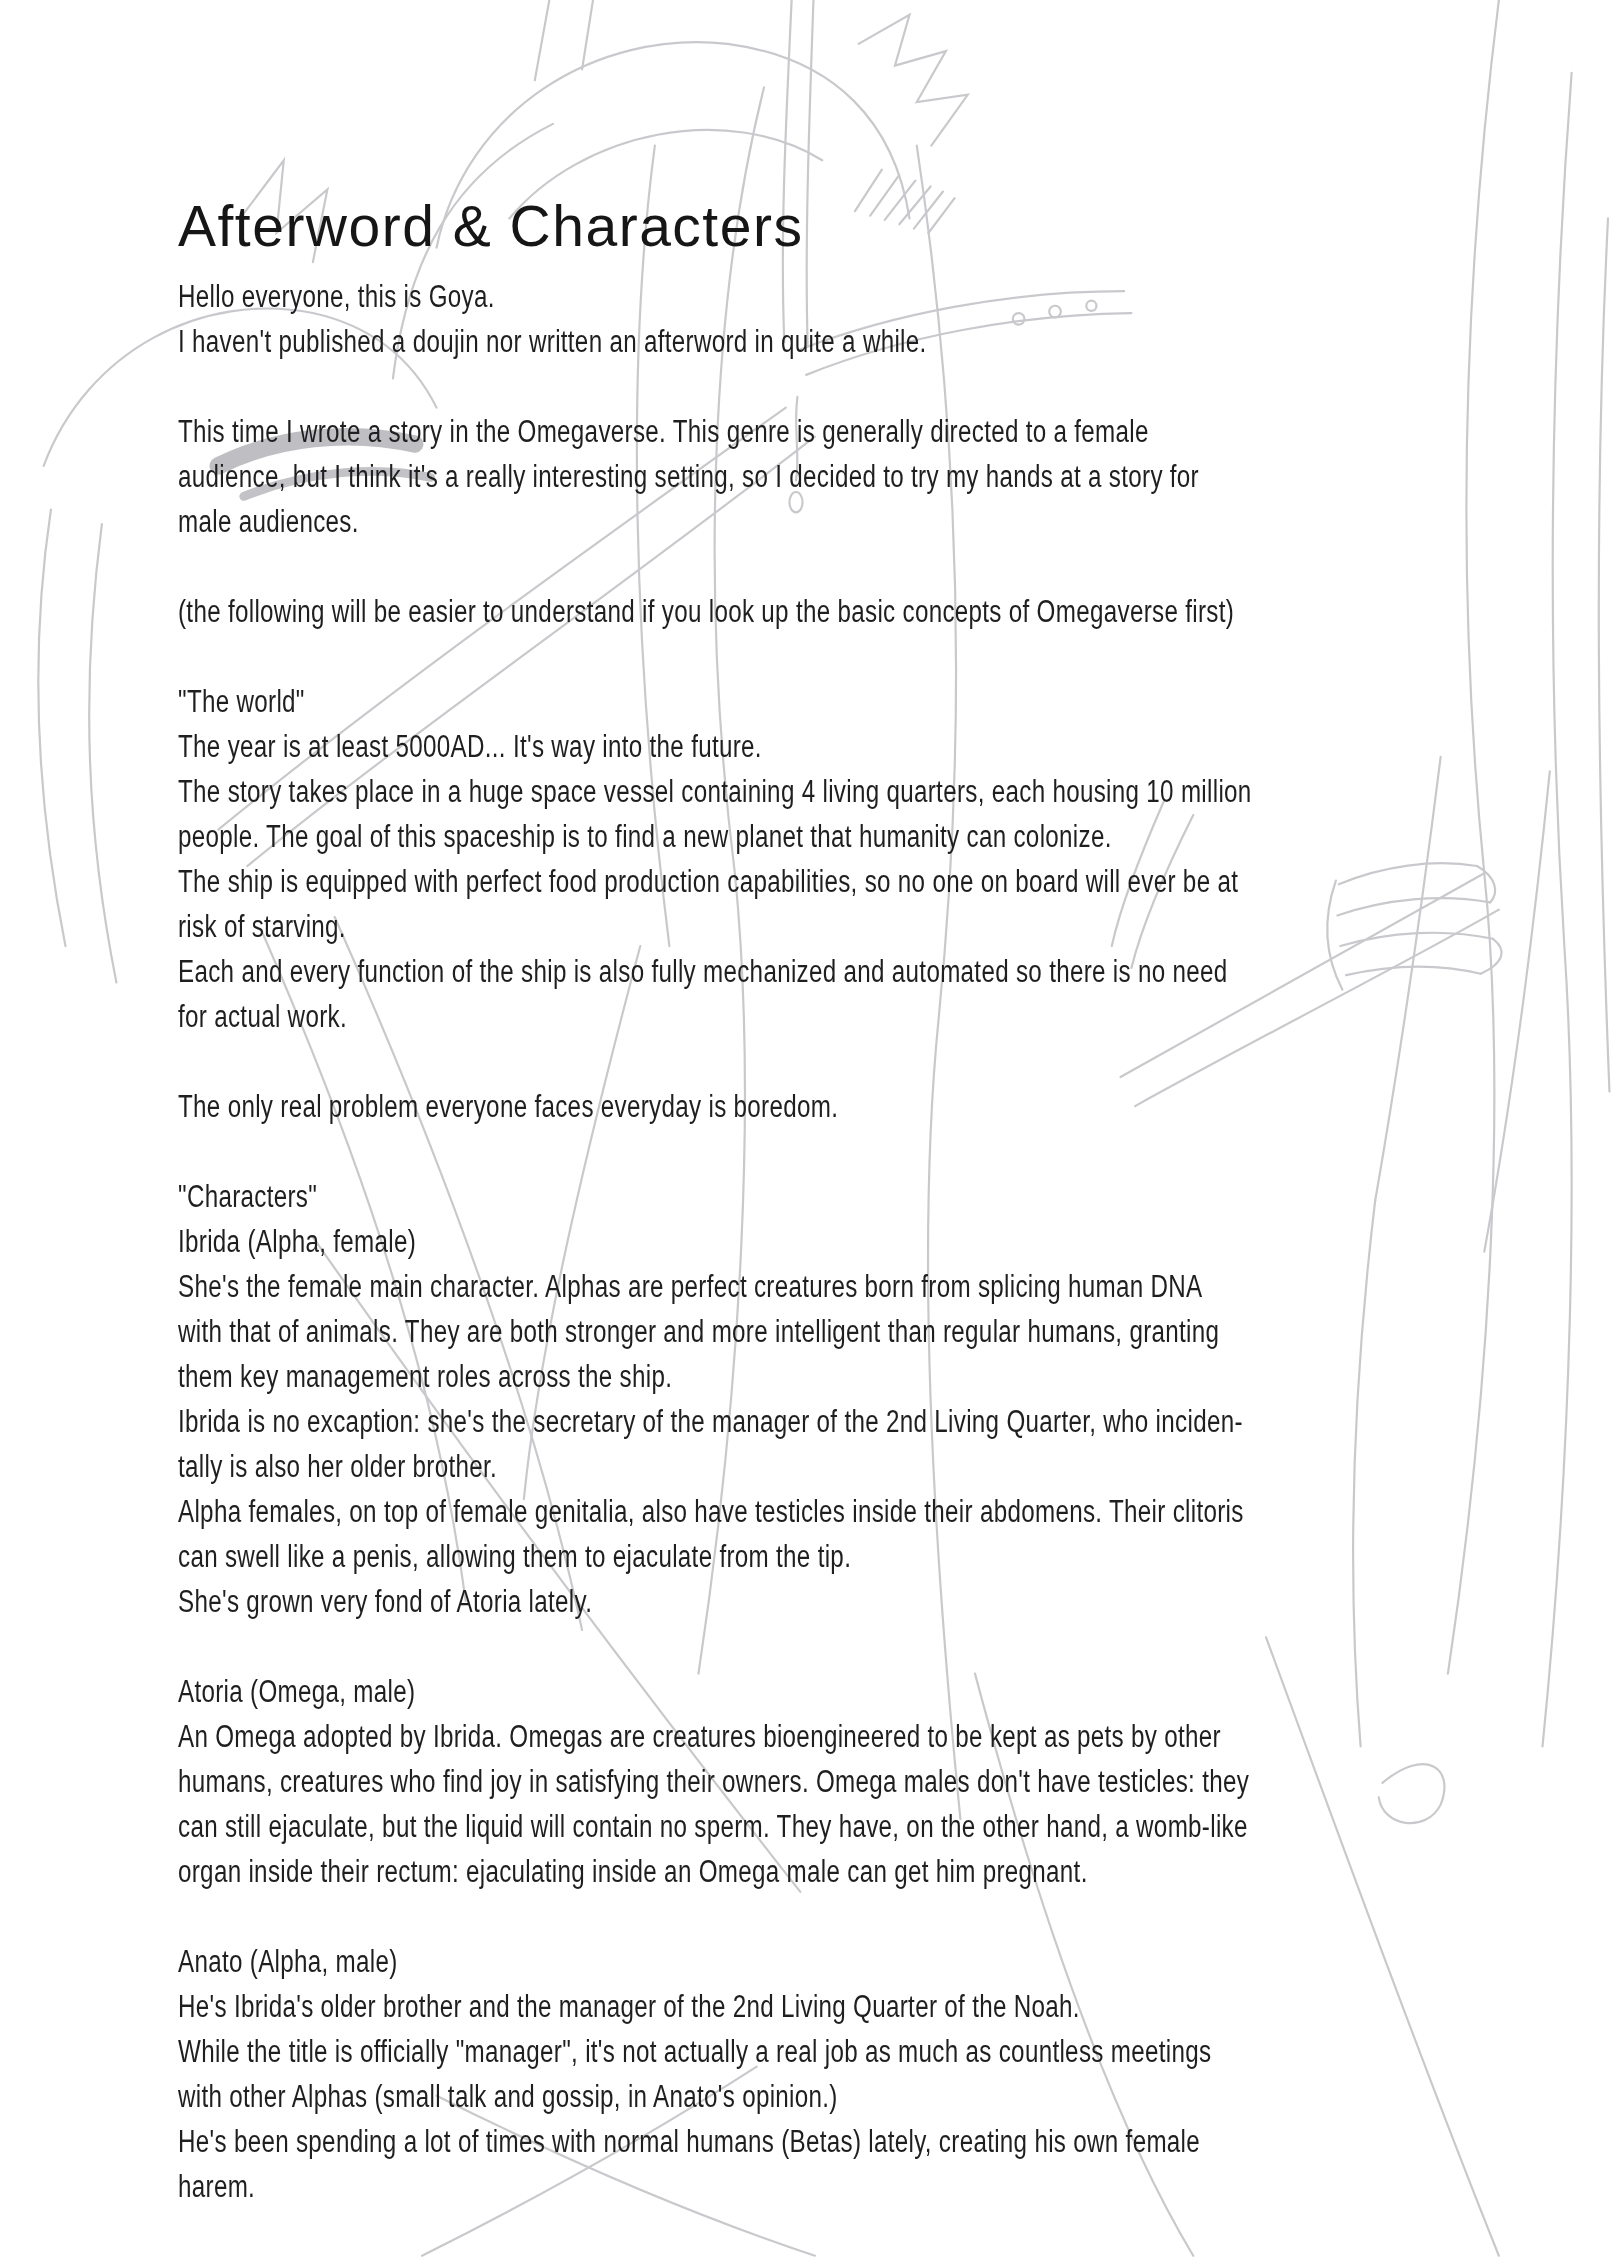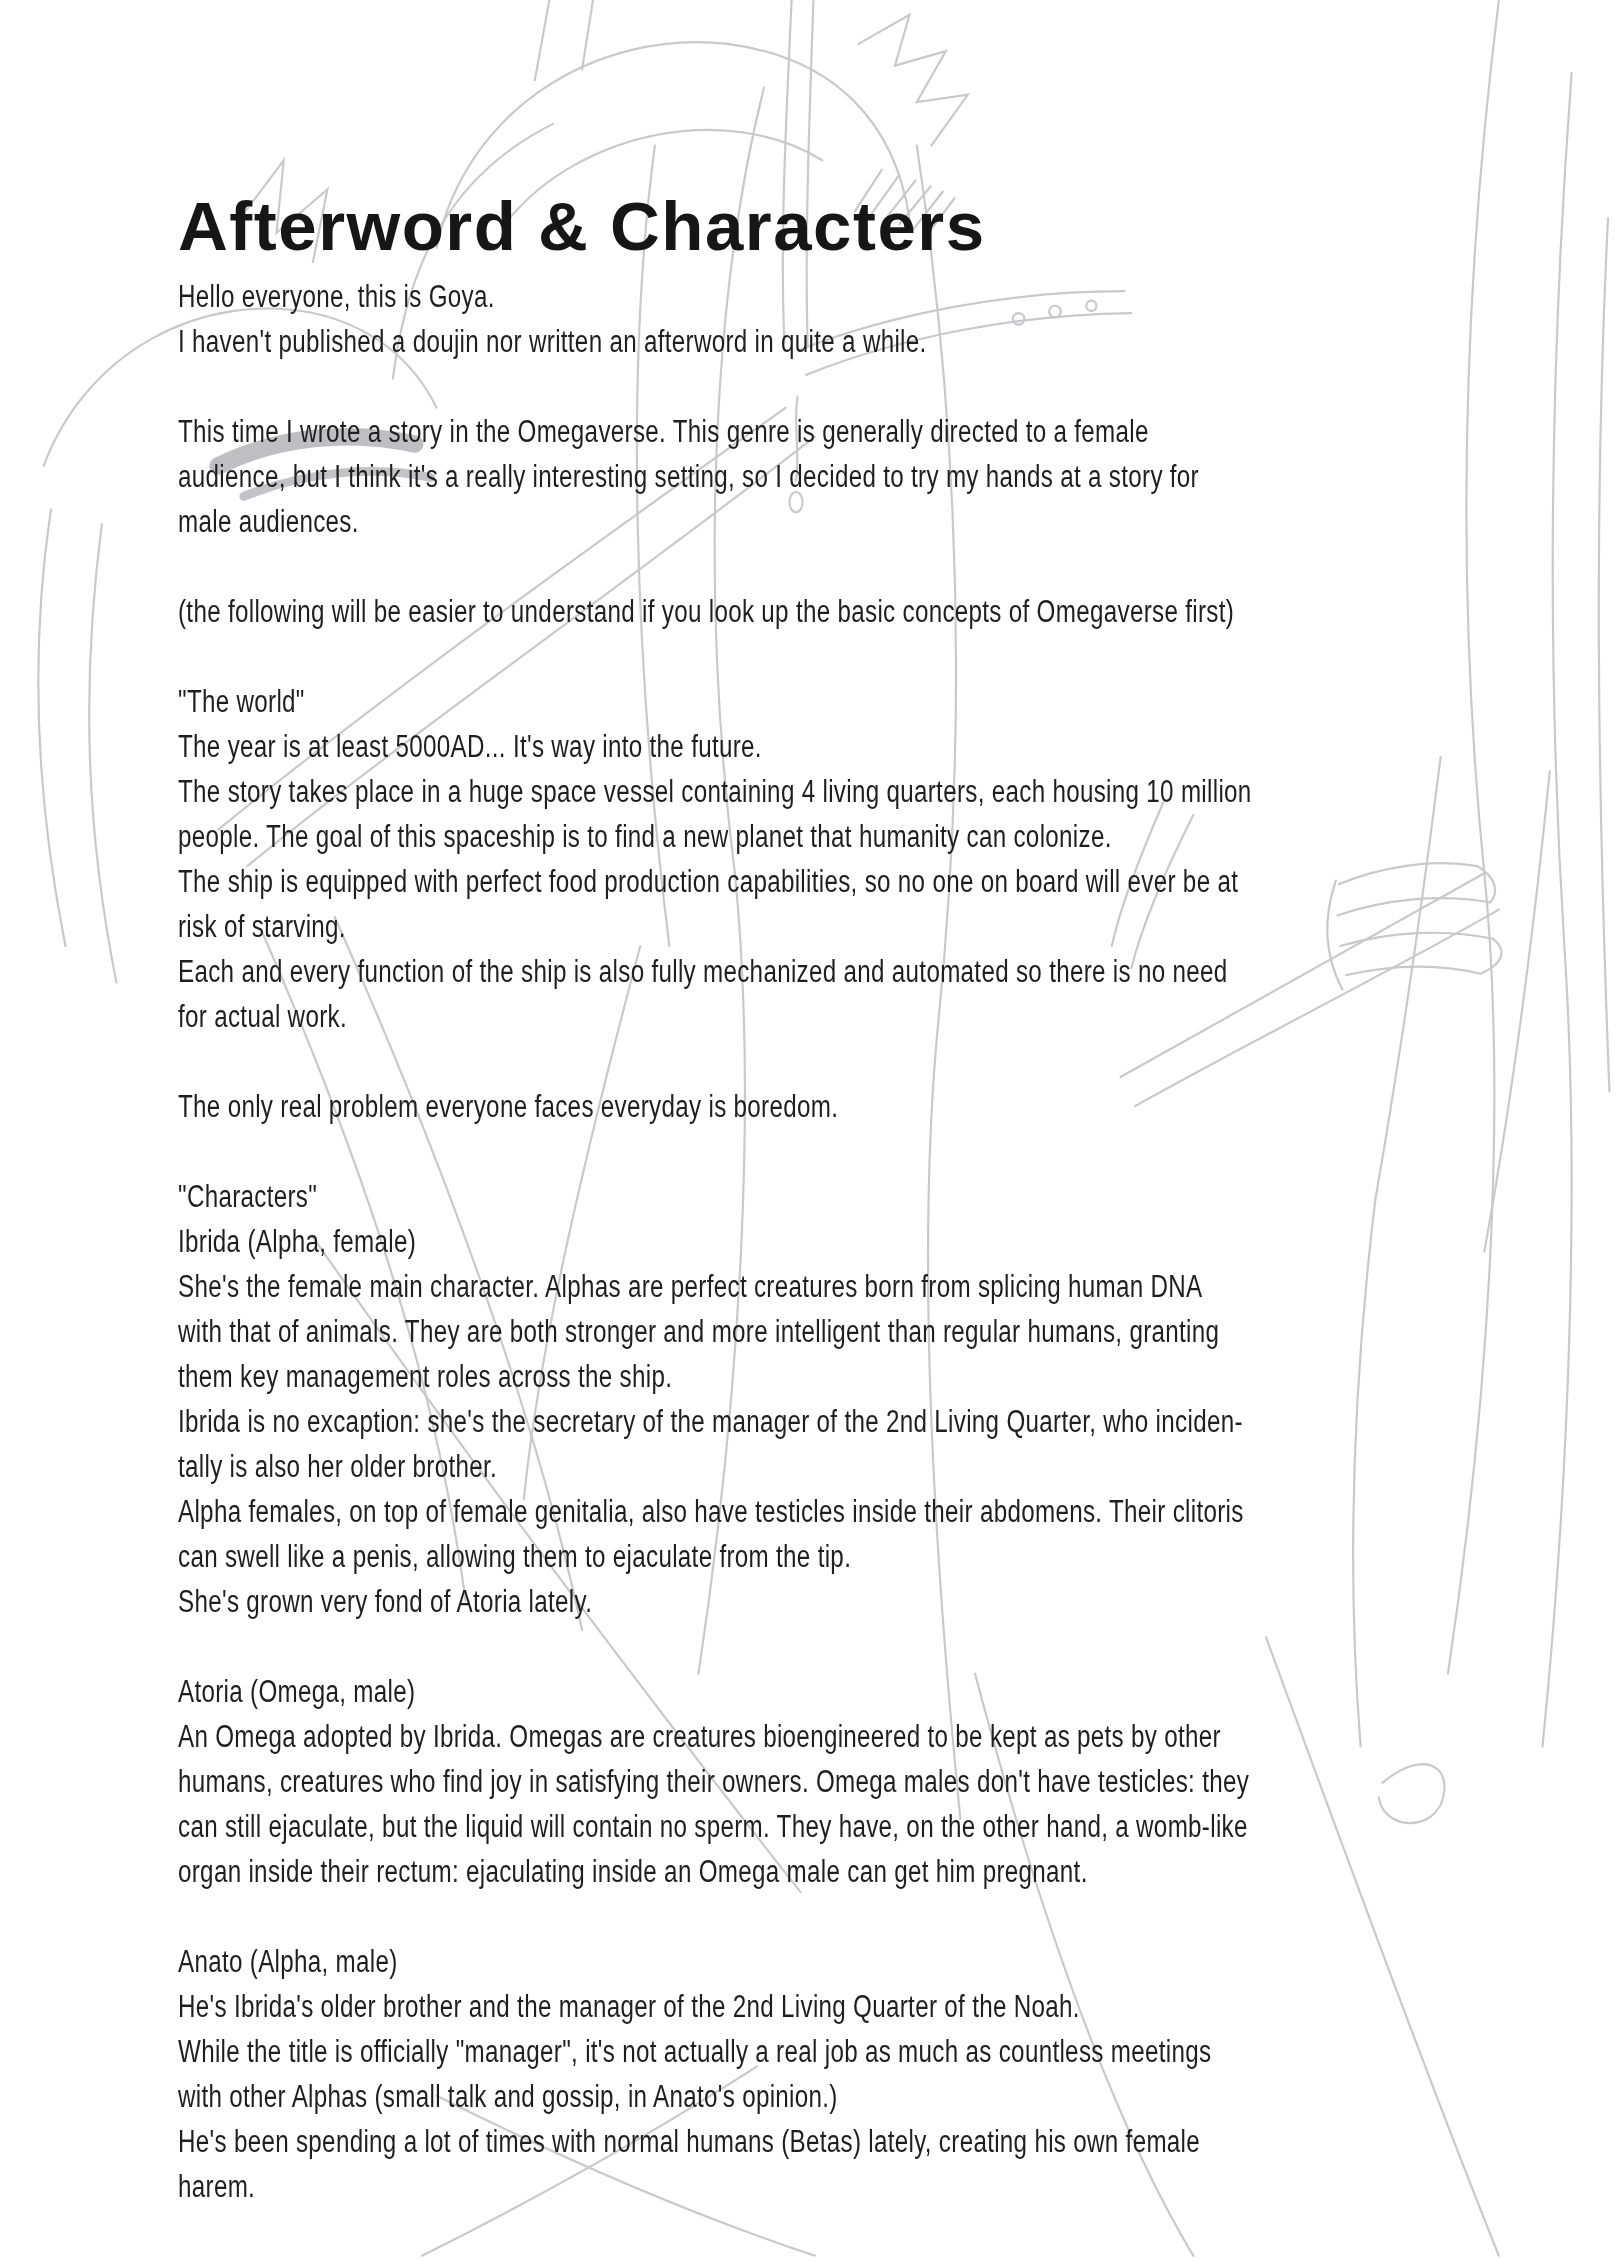--- a/index.html
+++ b/index.html
@@ -20,22 +20,22 @@
     width: 1616px; height: 2261px;
   }
   .content {
     position: absolute;
     left: 178px; top: 198px;
     width: 1426px;
     color: #1f1f1f;
   }
   h1.title {
     margin: 0 0 19px 0;
-    font-size: 69px;
-    font-weight: 700;
+    font-size: 57px;
+    font-weight: 400;
     line-height: 57px;
     letter-spacing: 1.5px;
     color: #161616;
   }
   .bodytext {
     transform: scaleX(0.78);
     transform-origin: 0 0;
     width: 1805px;
     font-size: 31px;
     line-height: 45px;

